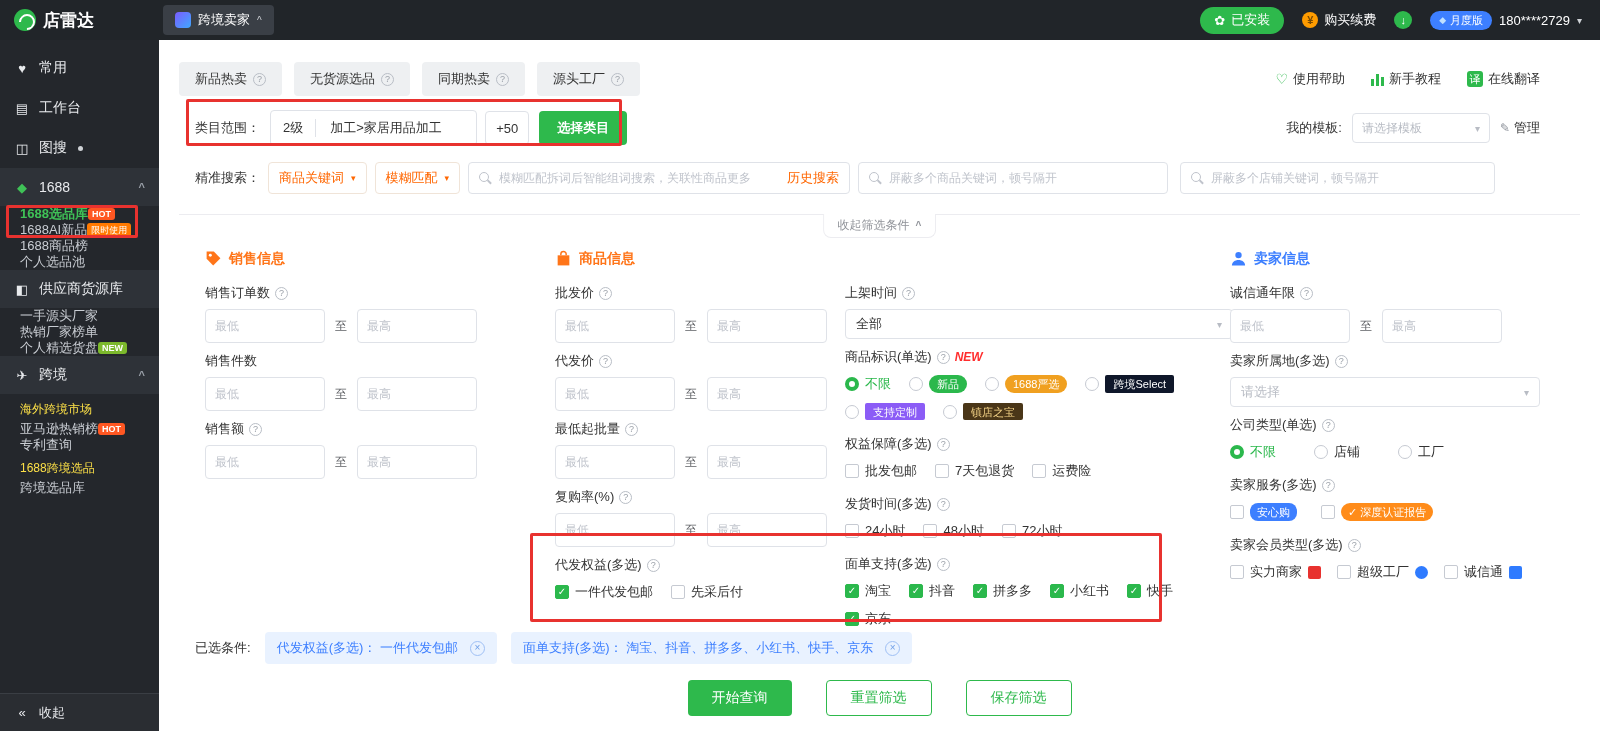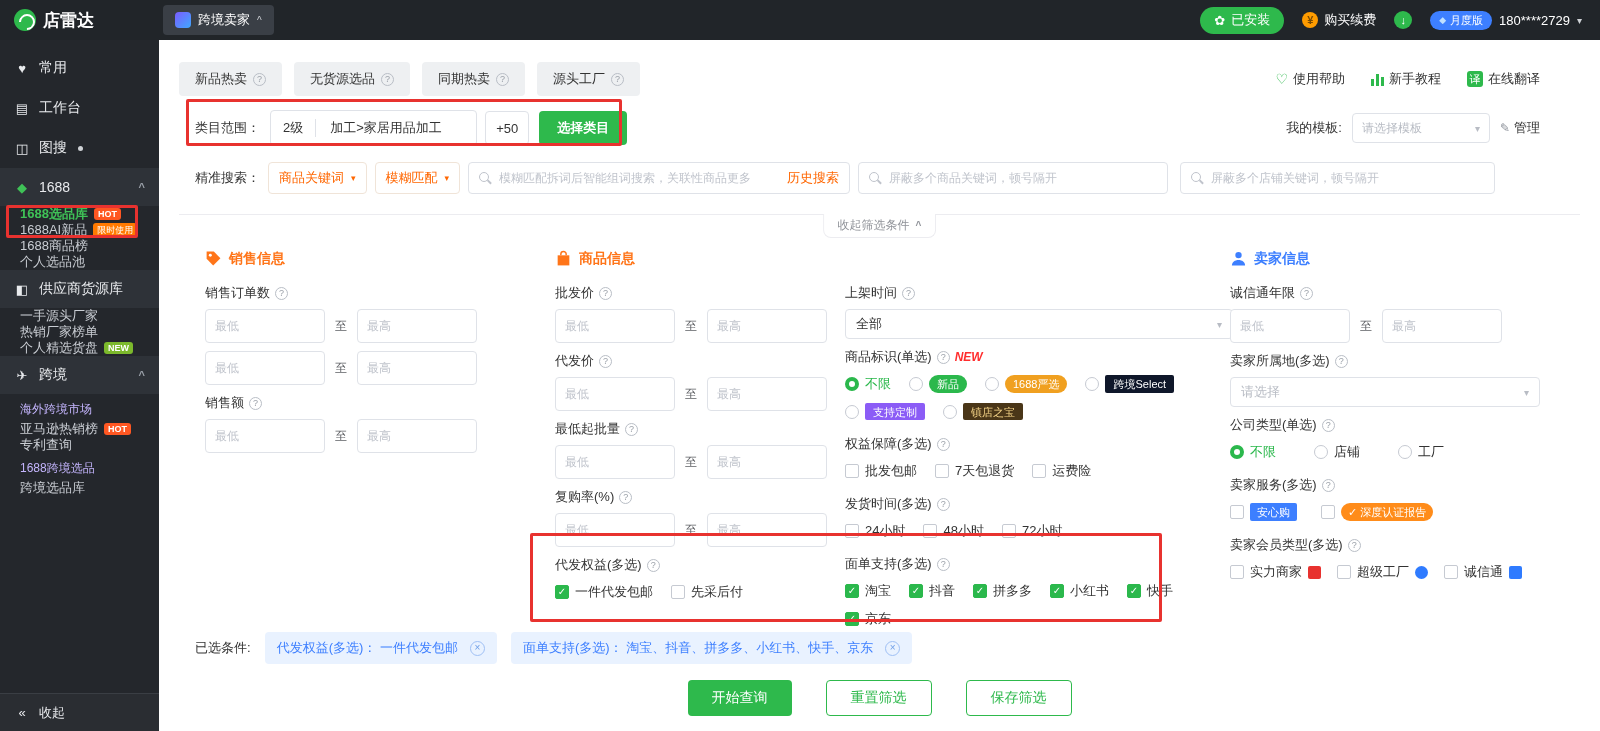--- a/index.html
+++ b/index.html
@@ -24,23 +24,23 @@
   .plan .dia{font-size:9px;color:#bfe0ff}
   .acc-caret{font-size:10px;color:#cfd2d6}
 
   
   .sidebar{position:absolute;top:40px;left:0;width:159px;height:691px;background:#24272c;color:#e8eaed;display:flex;flex-direction:column;z-index:4;padding-top:8px}
   .s-item{display:flex;align-items:center;gap:9px;height:40px;padding:0 14px;cursor:pointer;font-size:14px;flex:none}
   .s-ico{width:16px;text-align:center;color:#e8eaed;font-size:13px;flex:none}
   .s-dot{width:5px;height:5px;border-radius:50%;background:#cfd2d6;margin-left:2px}
   .s-group{background:#2e3238;height:38px}
   .s-caret{margin-left:auto;color:#9aa0a8;font-size:11px;font-weight:bold}
-  .s-child{display:flex;align-items:center;gap:6px;height:16px;padding:0 10px 0 20px;color:#c9cdd3;font-size:13px;cursor:pointer;flex:none}
+  .s-child{display:flex;align-items:center;height:16px;padding:0 10px 0 20px;color:#c9cdd3;font-size:13px;cursor:pointer;flex:none}
   .s-child.active{color:#3fc257;font-weight:bold}
-  .s-sub-label{color:#c4b5fd;font-size:12px;padding:7px 14px 3px 20px;flex:none}
+  .s-sub-label{color:#fde047;font-size:12px;padding:7px 14px 3px 20px;flex:none}
   .b-hot{background:#ff5722;color:#fff;font-size:9px;padding:1px 4px;border-radius:3px;font-weight:bold}
   .b-time{background:#ff7a00;color:#fff;font-size:9px;padding:1px 4px;border-radius:3px}
   .b-new{background:#7cb92c;color:#fff;font-size:9px;padding:1px 4px;border-radius:3px;font-weight:bold}
   .s-collapse{margin-top:auto;border-top:1px solid #3a3e44;height:38px;display:flex;align-items:center;gap:9px;padding:0 14px;font-size:13px;cursor:pointer;background:#2a2d32;flex:none}
 
   
   .main{position:absolute;top:40px;left:159px;width:1441px;height:691px;background:#fff;overflow:hidden;z-index:1}
   .tabs-row{display:flex;align-items:center;margin:22px 60px 0 20px}
   .tab{display:flex;align-items:center;gap:6px;background:#eef0f2;border-radius:4px;padding:0 16px;height:34px;font-size:13px;color:#333;cursor:pointer;margin-right:12px}
   .qi{width:13px;height:13px;border:1px solid #b9bec6;border-radius:50%;color:#9aa0a8;font-size:9px;display:inline-flex;align-items:center;justify-content:center;line-height:1;flex:none;cursor:pointer}
@@ -113,21 +113,21 @@
   .radio.on{border:4.5px solid #2bb84c}
   .cb{width:14px;height:14px;border-radius:2px;border:1px solid #c6cad2;background:#fff;flex:none;display:flex;align-items:center;justify-content:center;font-size:10px;color:#fff;line-height:1}
   .cb.on{background:#2bb84c;border-color:#2bb84c}
   .wb-row{width:330px}
   .tagb{font-size:11px;padding:1.5px 8px;color:#fff;line-height:1.3}
   .tagb.green{background:#2bb84c;border-radius:9px}
   .tagb.gold{background:#f0a020;border-radius:9px}
   .tagb.blue{background:#0f172a;border-radius:2px}
   .tagb.purple{background:#8b5cf6;border-radius:2px}
   .tagb.bronze{background:#4a3618;color:#f5d488;border-radius:2px}
-  .svcb-anxin{font-size:11px;padding:1.5px 7px;border-radius:2px;background:#3d7fff;color:#fff}
+  .svcb-anxin{font-size:11px;padding:1.5px 7px;border-radius:8px;background:#3d7fff;color:#fff}
   .svcb-cert{font-size:11px;padding:1.5px 7px;border-radius:9px;background:#ff8c1a;color:#fff;display:inline-flex;align-items:center;gap:3px}
   .mb-ico{width:13px;height:13px;border-radius:2px;flex:none}
   .mb-red{background:#e8322f}
   .mb-blue{background:#2f7bff;border-radius:50%}
   .mb-bluesq{background:#2f7bff}
 
   .selected-row{display:flex;align-items:center;gap:14px;margin:14px 60px 0 36px}
   .selected-label{font-size:13px;color:#333;flex:none}
   .chip{display:flex;align-items:center;gap:12px;background:#e9f2ff;border-radius:4px;padding:7px 12px;font-size:13px;color:#3d7fff;cursor:pointer}
   .chip-x{width:15px;height:15px;border:1px solid #9fc0f5;border-radius:50%;display:flex;align-items:center;justify-content:center;font-size:10px;color:#6f9fe8;cursor:pointer;line-height:1}
@@ -358,20 +358,23 @@
               <span>销售订单数</span>
               <span class="qi">?</span>
             </div>
           <div class="range">
             <input placeholder="最低" style="">
             <span class="to">至</span>
             <input placeholder="最高" style="">
           </div>
         </div>
         <div class="field">
+          <div class="f-label">
+              <span>销售件数</span>
+            </div>
           <div class="range">
             <input placeholder="最低" style="">
             <span class="to">至</span>
             <input placeholder="最高" style="">
           </div>
         </div>
         <div class="field">
           <div class="f-label">
               <span>销售额</span>
               <span class="qi">?</span>

